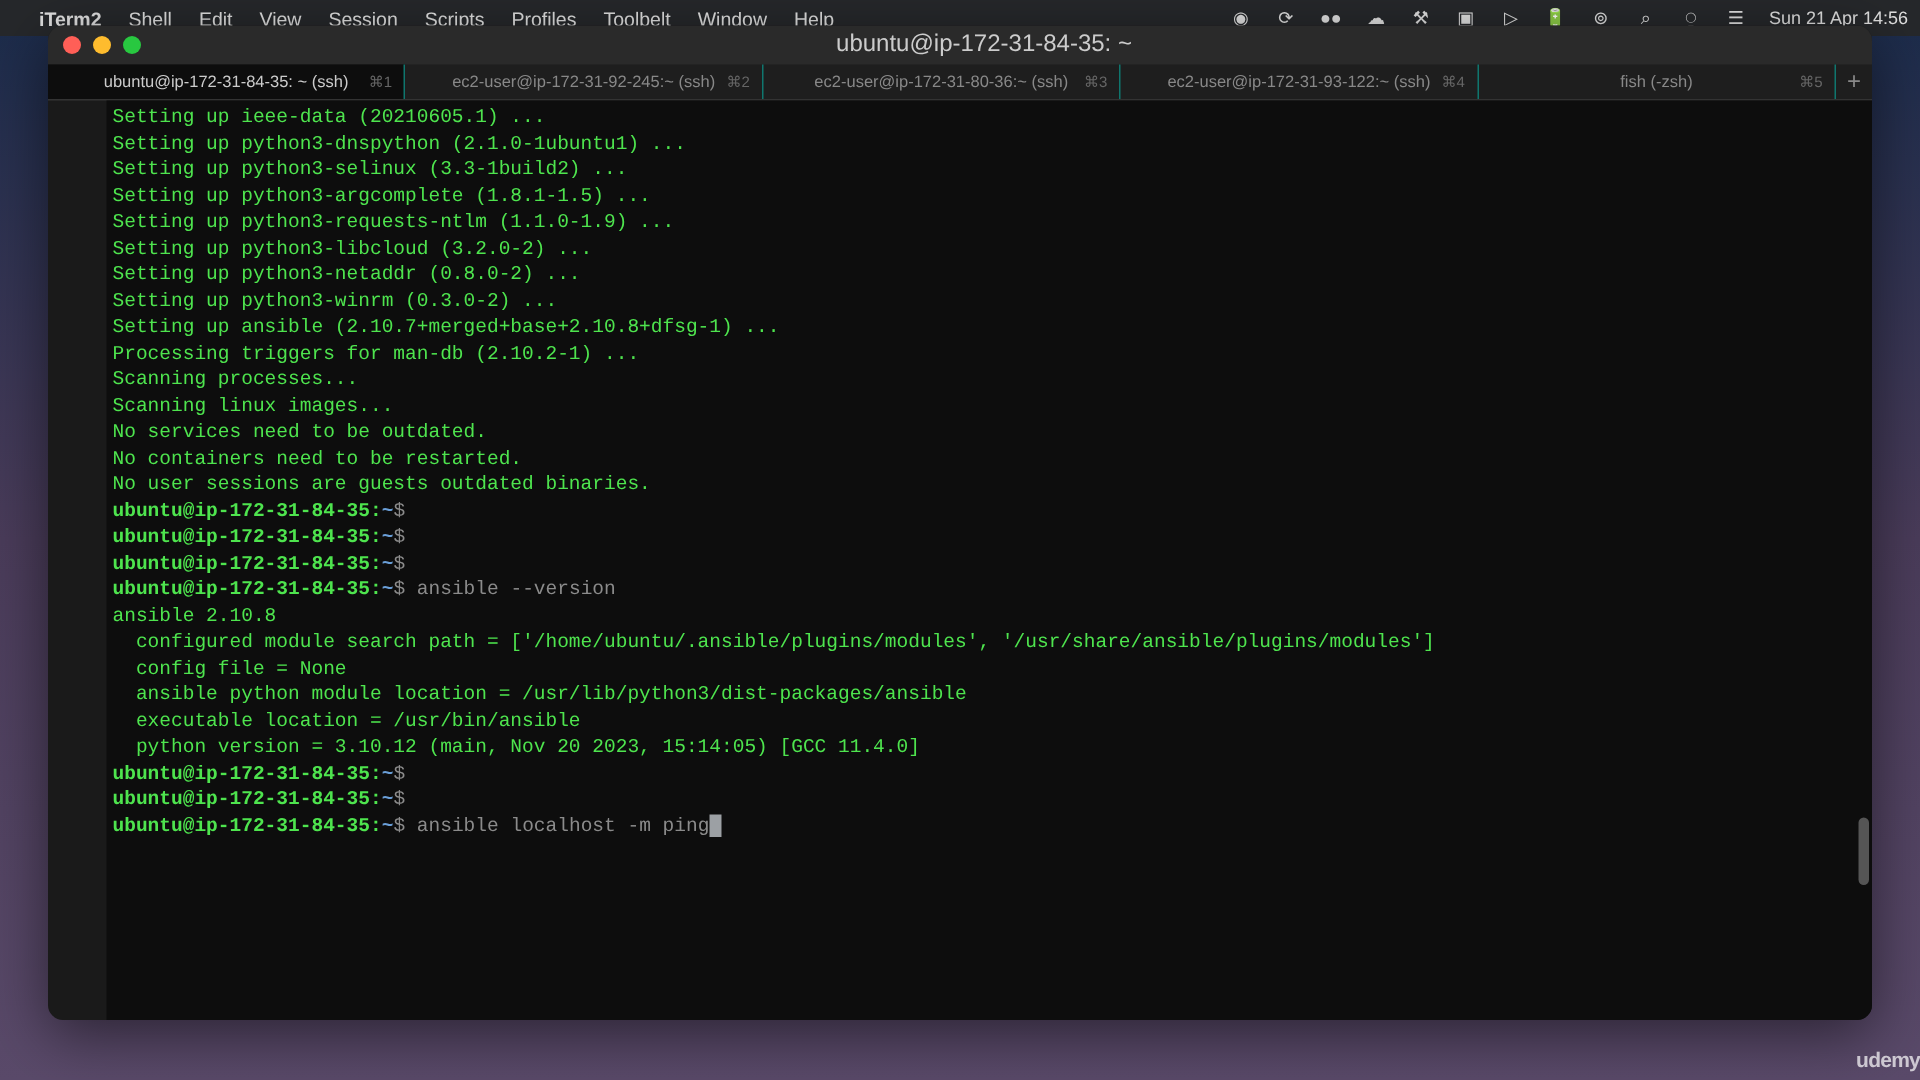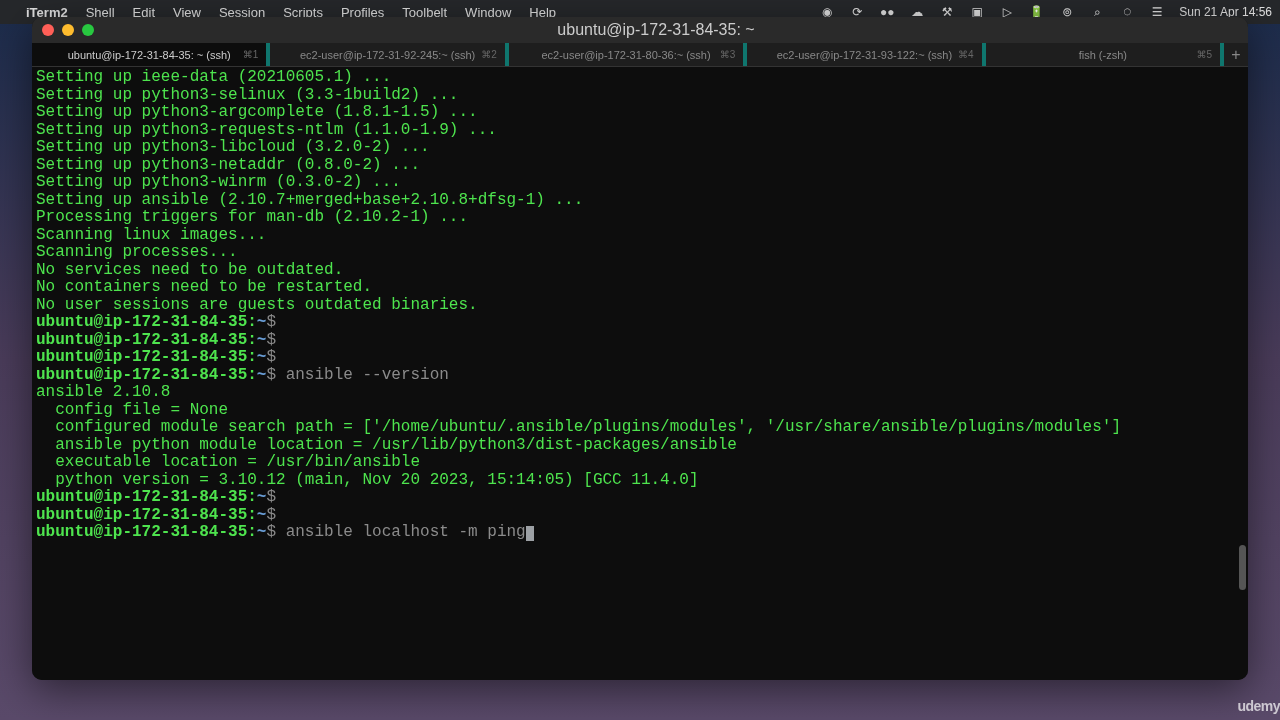--- a/index.html
+++ b/index.html
@@ -100,21 +100,21 @@
       border-bottom: 1px solid #333;
     }
     .tab {
       flex: 1;
       display: flex;
       align-items: center;
       justify-content: center;
       position: relative;
       color: #888;
       font-size: 11px;
-      border-right: 4px solid #0f766e;
+      border-right: 1px solid #0f766e;
       cursor: pointer;
     }
     .tab.active {
       background: #0d0d0d;
       color: #ccc;
     }
     .tab-shortcut {
       position: absolute;
       right: 8px;
       font-size: 10px;
@@ -126,25 +126,26 @@
       align-items: center;
       justify-content: center;
       color: #888;
       cursor: pointer;
     }
     .terminal-content {
       flex: 1;
       background: #0d0d0d;
       padding: 2px 4px;
       font-family: Menlo, Monaco, "Courier New", monospace;
-      font-size: 16px;
+      font-size: 13px;
       line-height: 17.5px;
       overflow-y: auto;
       color: #4EE44E;
       position: relative;
+      margin-left: 39px;
     }
     .terminal-line {
       white-space: pre;
     }
     .prompt {
       color: #4EE44E;
       font-weight: bold;
     }
     .prompt-tilde {
       color: #6a9fd8;
@@ -243,45 +244,46 @@
       <span class="tab-shortcut">⌘4</span>
     </div>
     <div class="tab">
       <span>fish (-zsh)</span>
       <span class="tab-shortcut">⌘5</span>
     </div>
     <div class="tab-add">+</div>
   </div>
   <div class="terminal-content" id="terminal-content">
     <div class="terminal-line"><span class="output">Setting up ieee-data (20210605.1) ...</span></div>
+      <div class="terminal-line"><span class="output">Setting up python3-dnspython (2.1.0-1ubuntu1) ...</span></div>
       <div class="terminal-line"><span class="output">Setting up python3-selinux (3.3-1build2) ...</span></div>
       <div class="terminal-line"><span class="output">Setting up python3-argcomplete (1.8.1-1.5) ...</span></div>
       <div class="terminal-line"><span class="output">Setting up python3-requests-ntlm (1.1.0-1.9) ...</span></div>
       <div class="terminal-line"><span class="output">Setting up python3-libcloud (3.2.0-2) ...</span></div>
       <div class="terminal-line"><span class="output">Setting up python3-netaddr (0.8.0-2) ...</span></div>
       <div class="terminal-line"><span class="output">Setting up python3-winrm (0.3.0-2) ...</span></div>
       <div class="terminal-line"><span class="output">Setting up ansible (2.10.7+merged+base+2.10.8+dfsg-1) ...</span></div>
       <div class="terminal-line"><span class="output">Processing triggers for man-db (2.10.2-1) ...</span></div>
+      <div class="terminal-line"><span class="output">Scanning processes...</span></div>
       <div class="terminal-line"><span class="output">Scanning linux images...</span></div>
-      <div class="terminal-line"><span class="output">Scanning processes...</span></div>
       <div class="terminal-line"><span class="output"></span></div>
       <div class="terminal-line"><span class="output"></span></div>
       <div class="terminal-line"><span class="output">No services need to be outdated.</span></div>
       <div class="terminal-line"><span class="output"></span></div>
       <div class="terminal-line"><span class="output">No containers need to be restarted.</span></div>
       <div class="terminal-line"><span class="output"></span></div>
       <div class="terminal-line"><span class="output">No user sessions are guests outdated binaries.</span></div>
       <div class="terminal-line"><span class="output"></span></div>
       <div class="terminal-line"><span class="prompt">ubuntu@ip-172-31-84-35</span><span class="prompt">:</span><span class="prompt-tilde">~</span><span class="cmd">$ </span></div>
       <div class="terminal-line"><span class="prompt">ubuntu@ip-172-31-84-35</span><span class="prompt">:</span><span class="prompt-tilde">~</span><span class="cmd">$ </span></div>
       <div class="terminal-line"><span class="prompt">ubuntu@ip-172-31-84-35</span><span class="prompt">:</span><span class="prompt-tilde">~</span><span class="cmd">$ </span></div>
       <div class="terminal-line"><span class="prompt">ubuntu@ip-172-31-84-35</span><span class="prompt">:</span><span class="prompt-tilde">~</span><span class="cmd">$ </span><span class="cmd">ansible --version</span></div>
       <div class="terminal-line"><span class="output">ansible 2.10.8</span></div>
+      <div class="terminal-line"><span class="output">  configured module search path = ['/home/ubuntu/.ansible/plugins/modules', '/usr/share/ansible/plugins/modules']</span></div>
       <div class="terminal-line"><span class="output">  config file = None</span></div>
-      <div class="terminal-line"><span class="output">  configured module search path = ['/home/ubuntu/.ansible/plugins/modules', '/usr/share/ansible/plugins/modules']</span></div>
       <div class="terminal-line"><span class="output">  ansible python module location = /usr/lib/python3/dist-packages/ansible</span></div>
       <div class="terminal-line"><span class="output">  executable location = /usr/bin/ansible</span></div>
       <div class="terminal-line"><span class="output">  python version = 3.10.12 (main, Nov 20 2023, 15:14:05) [GCC 11.4.0]</span></div>
       <div class="terminal-line"><span class="prompt">ubuntu@ip-172-31-84-35</span><span class="prompt">:</span><span class="prompt-tilde">~</span><span class="cmd">$ </span></div>
       <div class="terminal-line"><span class="prompt">ubuntu@ip-172-31-84-35</span><span class="prompt">:</span><span class="prompt-tilde">~</span><span class="cmd">$ </span></div>
       <div class="terminal-line"><span class="prompt">ubuntu@ip-172-31-84-35</span><span class="prompt">:</span><span class="prompt-tilde">~</span><span class="cmd">$ </span><span class="cmd">ansible localhost -m ping</span><span class="cursor-block"></span></div>
       <div class="scrollbar"></div>
   </div>
 </div>
 

